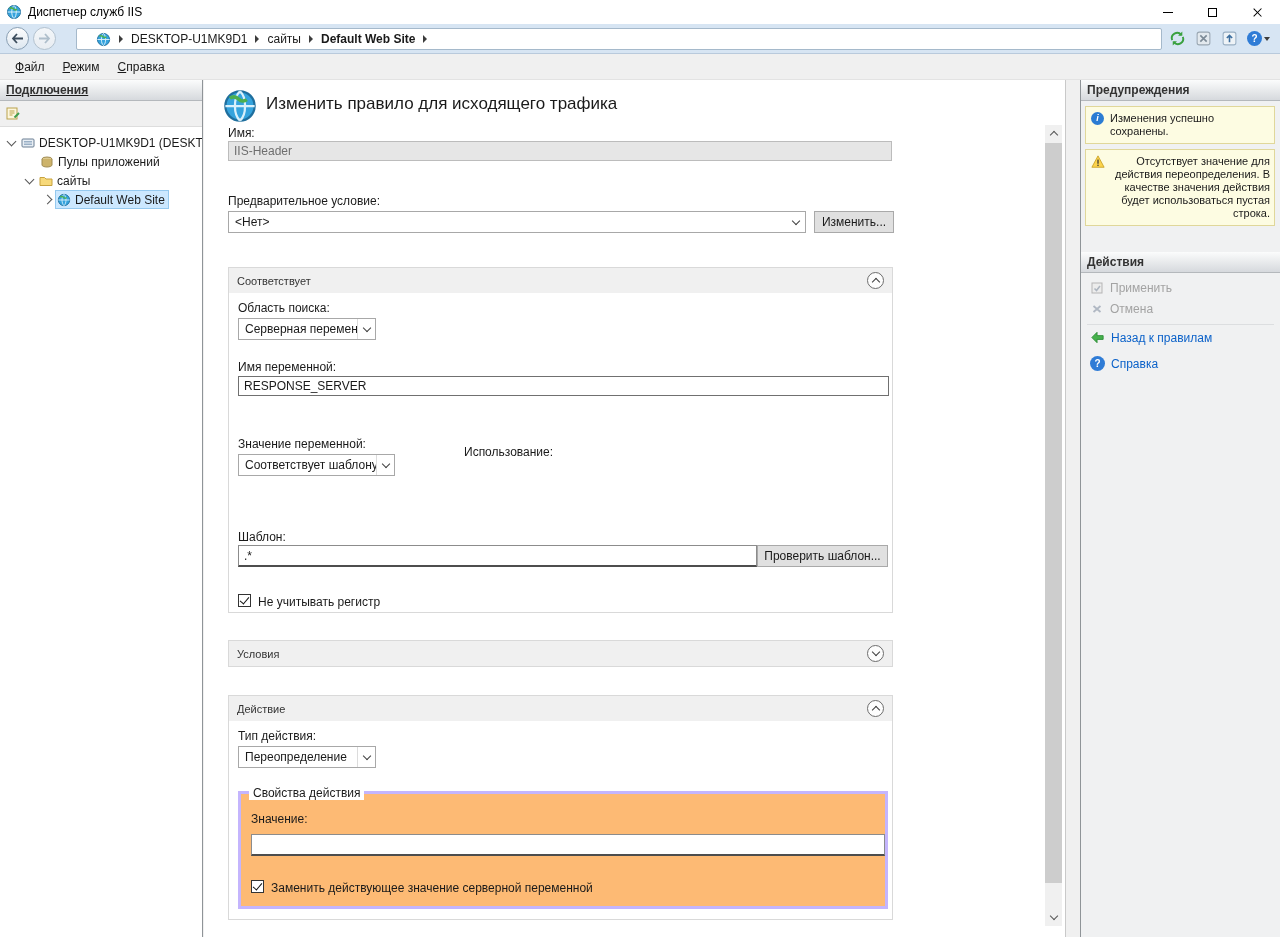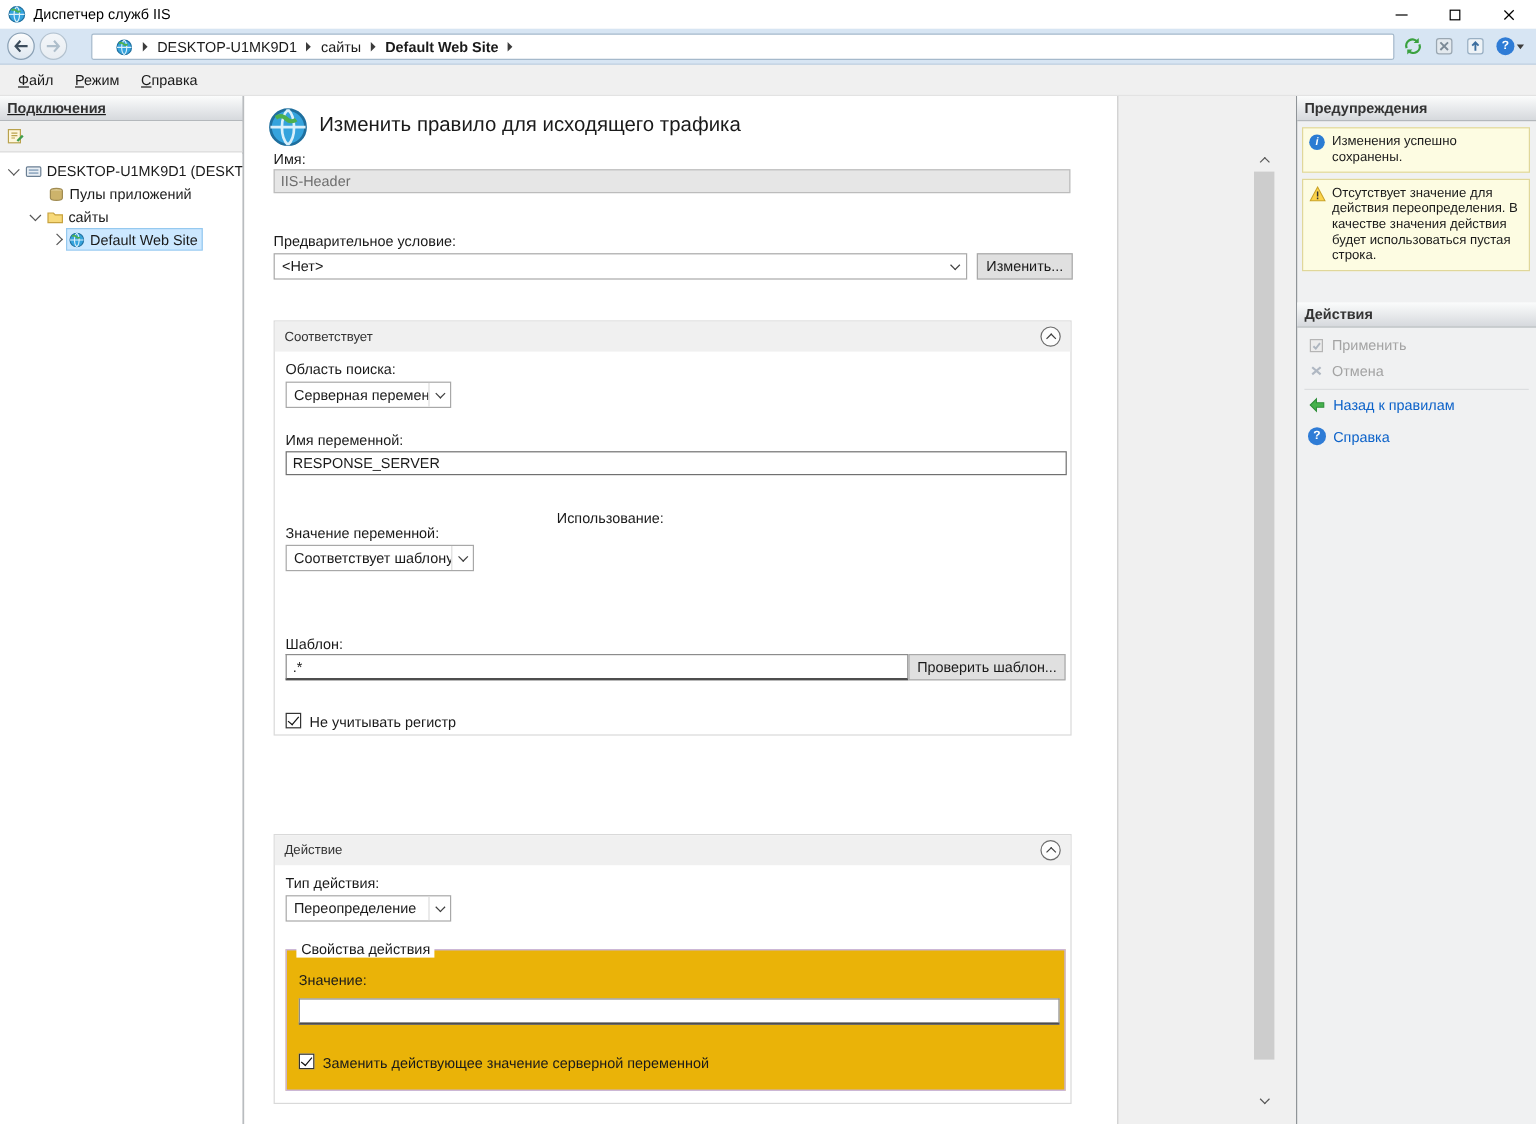--- a/index.html
+++ b/index.html
@@ -33,21 +33,21 @@
   .mini-chev { width:0; height:0; border-top:4px solid #3c3c3c; border-left:3.5px solid transparent; border-right:3.5px solid transparent; margin-left:2px; }
 
   
   .menubar { position:absolute; left:0; top:54px; right:0; height:26px; background:#f0f0f0; display:flex; align-items:center; padding-left:6px; border-bottom:1px solid #e3e3e3; }
   .menu-item { padding:4px 9px; color:#1a1a1a; }
   .menu-item::first-letter { text-decoration:underline; }
 
   
   .left-panel { position:absolute; left:0; top:80px; width:203px; bottom:0; background:#fff; border-right:1px solid #8f9498;text-decoration:underline; }
   .right-panel { position:absolute; left:1080px; top:80px; right:0; bottom:0; background:#f0f1f2; border-left:1px solid #8f9498; }
-  .center-panel { position:absolute; left:204px; top:80px; width:728px; bottom:0; background:#fff; border-right:1px solid #c9c9c9; }
+  .center-panel { position:absolute; left:204px; top:80px; width:862px; bottom:0; background:#fff; border-right:1px solid #c9c9c9; }
   .panel-header { height:21px; background:linear-gradient(#fbfcfc,#d6d9dd); border-bottom:1px solid #b4b8bc; font-weight:bold; color:#333; padding:3px 6px; font-size:12px; }
 
   
   .left-toolbar { height:26px; background:#f0f0f0; border-bottom:1px solid #dddddd; display:flex; align-items:center; padding-left:6px; }
   .tree { position:absolute; left:0; top:48px; right:0; bottom:0; background:#fff; padding-top:5px; }
   .tree-row { height:19px; display:flex; align-items:center; white-space:nowrap; overflow:hidden; font-size:12px; }
   .texp { width:7px; height:7px; display:inline-block; border-right:1.4px solid #565656; border-bottom:1.4px solid #565656; flex:none; }
   .texp.open { transform:rotate(45deg); margin-top:-3px; }
   .texp.closed { transform:rotate(-45deg); }
   .tree-icon { display:flex; flex:none; margin:0 4px 0 6px; }
@@ -65,21 +65,21 @@
   .dd-zone i { width:6px; height:6px; border-right:1.4px solid #3f3f3f; border-bottom:1.4px solid #3f3f3f; transform:rotate(45deg); margin-top:-3px; }
   .btn { position:absolute; height:22px; background:#e0e0e0; border:1px solid #a9a9a9; font-size:12px; color:#1a1a1a; display:flex; align-items:center; justify-content:center; font-family:"Liberation Sans", sans-serif; }
   .section { position:absolute; border:1px solid #d9d9d9; background:#fff; }
   .section-header { height:25px; background:#f0f0f0; display:flex; align-items:center; padding:0 8px; font-size:11px; color:#333; }
   .toggle { margin-left:auto; width:17px; height:17px; border:1px solid #6d6d6d; border-radius:50%; background:#fdfdfd; position:relative; flex:none; }
   .toggle i { position:absolute; left:4.5px; width:6px; height:6px; border-right:1.5px solid #3d3d3d; border-bottom:1.5px solid #3d3d3d; }
   .toggle.up i { top:6px; transform:rotate(-135deg); }
   .toggle.down i { top:3px; transform:rotate(45deg); }
   .cb { position:absolute; width:13px; height:13px; border:1px solid #333; background:#fff; }
   .cb.checked::after { content:""; position:absolute; left:3px; top:0px; width:4px; height:8px; border-right:1.7px solid #111; border-bottom:1.7px solid #111; transform:rotate(40deg); }
-  .group { position:absolute; border:1px solid #c4b5fd; background:#eab308; }
+  .group { position:absolute; border:3px solid #c4b5fd; background:#fdba74; }
   .group-legend { position:absolute; top:-8px; left:8px; background:#fff; padding:0 4px; font-size:12px; }
 
   
   .scrollbar { position:absolute; left:841px; top:45px; width:17px; height:801px; background:#f0f0f0; }
   .sb-btn { position:absolute; left:0; width:17px; height:17px; display:flex; align-items:center; justify-content:center; }
   .sb-btn i { width:6px; height:6px; border-right:1.4px solid #555; border-bottom:1.4px solid #555; }
   .sb-btn.up { top:0; } .sb-btn.up i { transform:rotate(-135deg); margin-top:3px; }
   .sb-btn.down { bottom:0; } .sb-btn.down i { transform:rotate(45deg); margin-bottom:3px; }
   .sb-thumb { position:absolute; left:0; top:18px; width:17px; height:740px; background:#cdcdcd; }
 
@@ -272,36 +272,44 @@
       <div class="sel" style="left:9px; top:50px; width:138px;">
         <span style="overflow:hidden;">Серверная переменн</span>
         <span class="dd-zone with-div">
             <i></i>
           </span>
       </div>
       <span class="lbl" style="left:9px; top:92px;">Имя переменной:</span>
       <input class="tb" style="left: 9px; top: 108px; width: 651px;" value="RESPONSE_SERVER">
 
       <span class="lbl" style="left:9px; top:169px;">Значение переменной:</span>
-      <span class="lbl" style="left:235px; top:157px;">Использование:</span>
+      <span class="lbl" style="left:235px; top:177px;">Использование:</span>
       <div class="sel" style="left:9px; top:186px; width:157px;">
         <span style="overflow:hidden;">Соответствует шаблону</span>
         <span class="dd-zone with-div">
             <i></i>
           </span>
       </div>
 
       <span class="lbl" style="left:9px; top:262px;">Шаблон:</span>
       <input class="tb underlined" style="left: 9px; top: 277px; width: 519px;" value=".*">
       <button class="btn" style="left:528px; top:277px; width:131px;">Проверить шаблон...</button>
 
       <span class="cb checked" style="left:9px; top:326px;"></span>
       <span class="lbl" style="left:29px; top:327px;">Не учитывать регистр</span>
     </div>
 
+    <div class="section" style="left:24px; top:560px; width:665px; height:27px;">
+      <div class="section-header" style="height:25px;">
+        <span>Условия</span>
+        <span class="toggle down">
+            <i></i>
+          </span>
+      </div>
+    </div>
 
     <div class="section" style="left:24px; top:615px; width:665px; height:225px;">
       <div class="section-header">
         <span>Действие</span>
         <span class="toggle up">
             <i></i>
           </span>
       </div>
       <span class="lbl" style="left:9px; top:33px;">Тип действия:</span>
       <div class="sel" style="left:9px; top:50px; width:138px;">
@@ -333,21 +341,21 @@
   <div class="right-panel">
     <div class="panel-header">Предупреждения</div>
 
     <div class="alert" style="top:26px;">
       <span class="alert-icon">
           <span class="info-badge">i</span>
         </span>
       <span>Изменения успешно сохранены.</span>
     </div>
 
-    <div class="alert" style="top:69px;">
+    <div class="alert" style="top:69px;text-align:right;">
       <span class="alert-icon">
         <svg width="14" height="14" viewBox="0 0 16 16">
             <path d="M8 1 15 14H1Z" fill="#fcd34b" stroke="#c9a227"></path>
             <rect x="7.3" y="5.2" width="1.4" height="4.8" fill="#333"></rect>
             <rect x="7.3" y="11" width="1.4" height="1.6" fill="#333"></rect>
           </svg>
       </span>
       <span>Отсутствует значение для действия переопределения. В качестве значения действия будет использоваться пустая строка.</span>
     </div>
 

